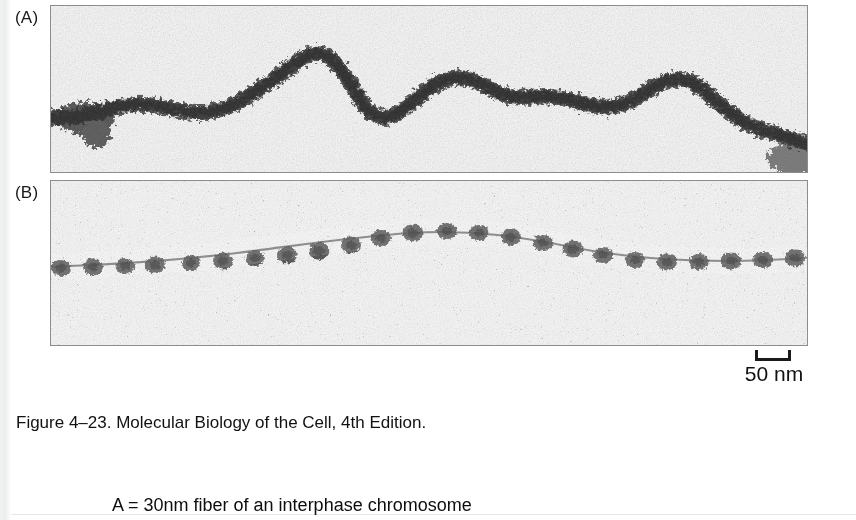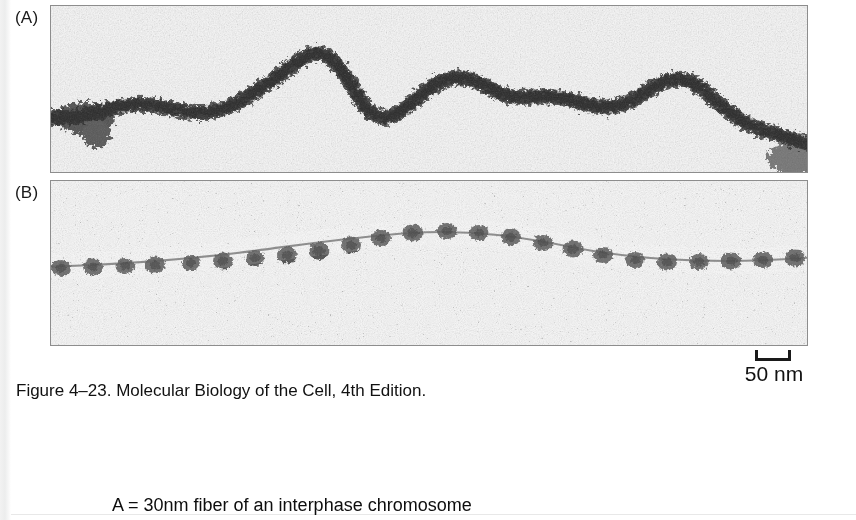--- a/index.html
+++ b/index.html
@@ -91,21 +91,21 @@
     width: 176px;
     text-align: center;
     font-size: 21px;
     line-height: 24px;
     color: #111111;
     white-space: nowrap;
   }
 
   .caption {
     position: absolute;
-    left: 16px; top: 380px;
+    left: 16px; top: 412px;
     font-size: 17px;
     line-height: 22px;
     color: #111111;
     white-space: nowrap;
   }
 
   .legend {
     position: absolute;
     left: 112px; top: 443px;
     font-size: 18px;

